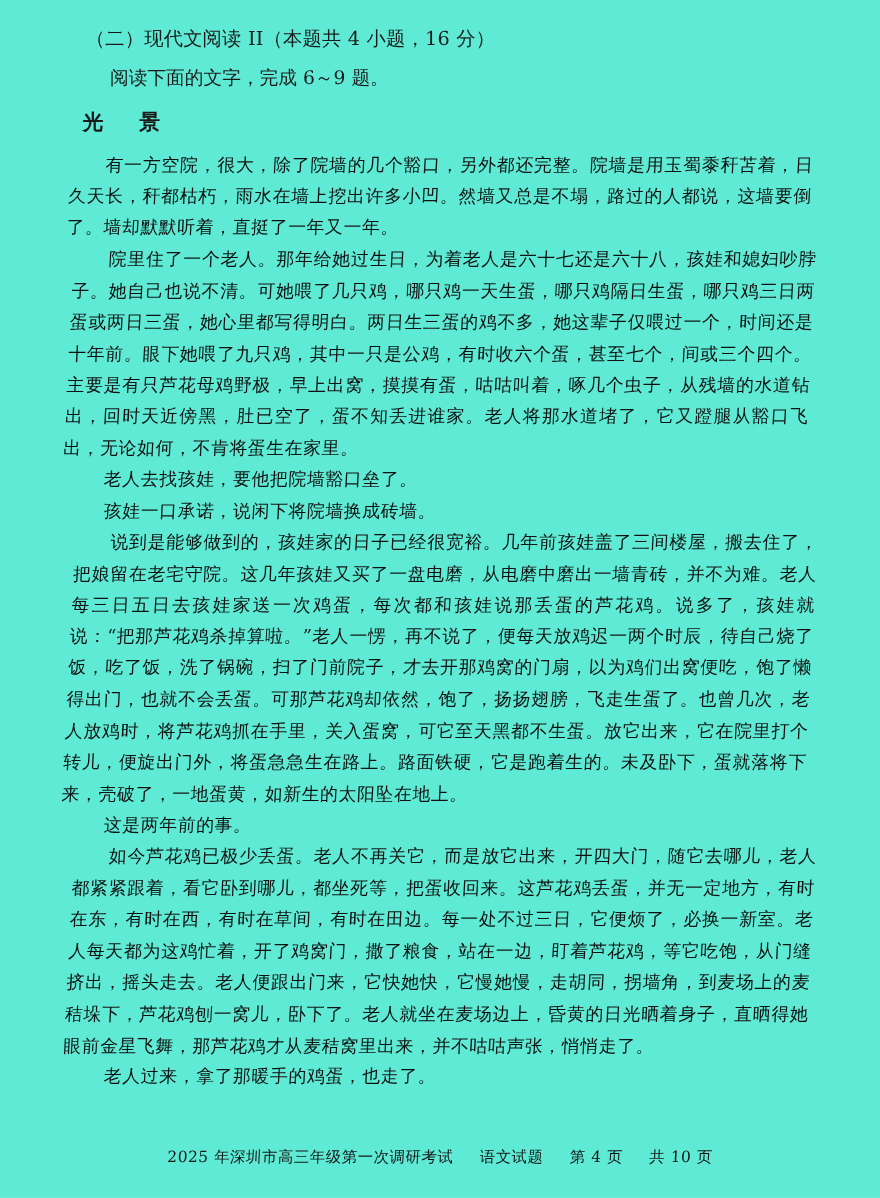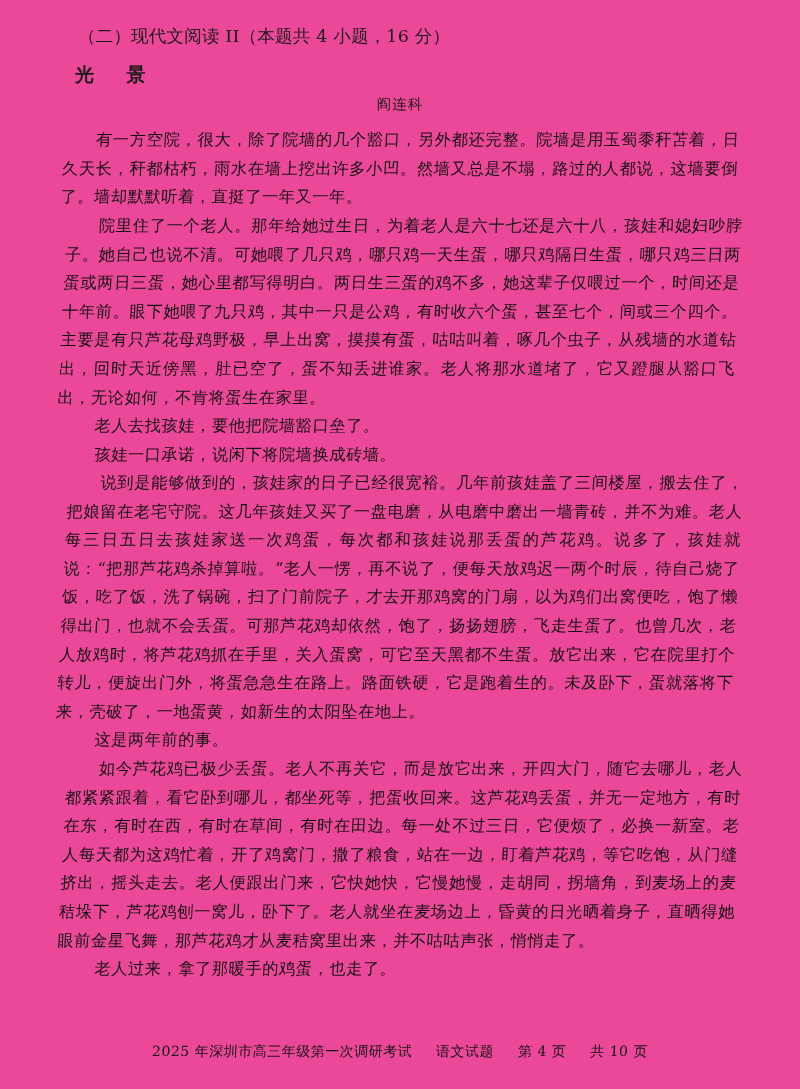--- a/index.html
+++ b/index.html
@@ -15,21 +15,21 @@
     position: relative;
     overflow: hidden;
   }
 
   .page {
     width: 800px;
     height: 1089px;
     box-sizing: border-box;
     padding: 12px 62px 0 62px;
     position: relative;
-    background: #ec4899;
+    background: #5eead4;
   }
 
   
   .section-head {
     font-family: "DejaVu Serif", "Liberation Serif", serif;
     font-size: 17.5px;
     line-height: 32px;
     letter-spacing: 0.2px;
     margin: 8px 0 0 16px;
     white-space: nowrap;
@@ -91,24 +91,24 @@
   }
   .footer .gap { display: inline-block; width: 14px; }
 </style>
 </head>
 <body>
 
 <div class="page">
 
   <div class="section-head">（二）现代文阅读 II（本题共 4 小题，16 分）</div>
 
+  <div class="instruction">阅读下面的文字，完成 6～9 题。</div>
 
   <div class="title">光 景</div>
 
-  <div class="author">阎连科</div>
 
   <div class="body-text">
     <p>有一方空院，很大，除了院墙的几个豁口，另外都还完整。院墙是用玉蜀黍秆苫着，日久天长，秆都枯朽，雨水在墙上挖出许多小凹。然墙又总是不塌，路过的人都说，这墙要倒了。墙却默默听着，直挺了一年又一年。</p>
     <p>院里住了一个老人。那年给她过生日，为着老人是六十七还是六十八，孩娃和媳妇吵脖子。她自己也说不清。可她喂了几只鸡，哪只鸡一天生蛋，哪只鸡隔日生蛋，哪只鸡三日两蛋或两日三蛋，她心里都写得明白。两日生三蛋的鸡不多，她这辈子仅喂过一个，时间还是十年前。眼下她喂了九只鸡，其中一只是公鸡，有时收六个蛋，甚至七个，间或三个四个。主要是有只芦花母鸡野极，早上出窝，摸摸有蛋，咕咕叫着，啄几个虫子，从残墙的水道钻出，回时天近傍黑，肚已空了，蛋不知丢进谁家。老人将那水道堵了，它又蹬腿从豁口飞出，无论如何，不肯将蛋生在家里。</p>
     <p>老人去找孩娃，要他把院墙豁口垒了。</p>
     <p>孩娃一口承诺，说闲下将院墙换成砖墙。</p>
     <p>说到是能够做到的，孩娃家的日子已经很宽裕。几年前孩娃盖了三间楼屋，搬去住了，把娘留在老宅守院。这几年孩娃又买了一盘电磨，从电磨中磨出一墙青砖，并不为难。老人每三日五日去孩娃家送一次鸡蛋，每次都和孩娃说那丢蛋的芦花鸡。说多了，孩娃就说：“把那芦花鸡杀掉算啦。”老人一愣，再不说了，便每天放鸡迟一两个时辰，待自己烧了饭，吃了饭，洗了锅碗，扫了门前院子，才去开那鸡窝的门扇，以为鸡们出窝便吃，饱了懒得出门，也就不会丢蛋。可那芦花鸡却依然，饱了，扬扬翅膀，飞走生蛋了。也曾几次，老人放鸡时，将芦花鸡抓在手里，关入蛋窝，可它至天黑都不生蛋。放它出来，它在院里打个转儿，便旋出门外，将蛋急急生在路上。路面铁硬，它是跑着生的。未及卧下，蛋就落将下来，壳破了，一地蛋黄，如新生的太阳坠在地上。</p>
     <p>这是两年前的事。</p>
     <p>如今芦花鸡已极少丢蛋。老人不再关它，而是放它出来，开四大门，随它去哪儿，老人都紧紧跟着，看它卧到哪儿，都坐死等，把蛋收回来。这芦花鸡丢蛋，并无一定地方，有时在东，有时在西，有时在草间，有时在田边。每一处不过三日，它便烦了，必换一新室。老人每天都为这鸡忙着，开了鸡窝门，撒了粮食，站在一边，盯着芦花鸡，等它吃饱，从门缝挤出，摇头走去。老人便跟出门来，它快她快，它慢她慢，走胡同，拐墙角，到麦场上的麦秸垛下，芦花鸡刨一窝儿，卧下了。老人就坐在麦场边上，昏黄的日光晒着身子，直晒得她眼前金星飞舞，那芦花鸡才从麦秸窝里出来，并不咕咕声张，悄悄走了。</p>
     <p>老人过来，拿了那暖手的鸡蛋，也走了。</p>

